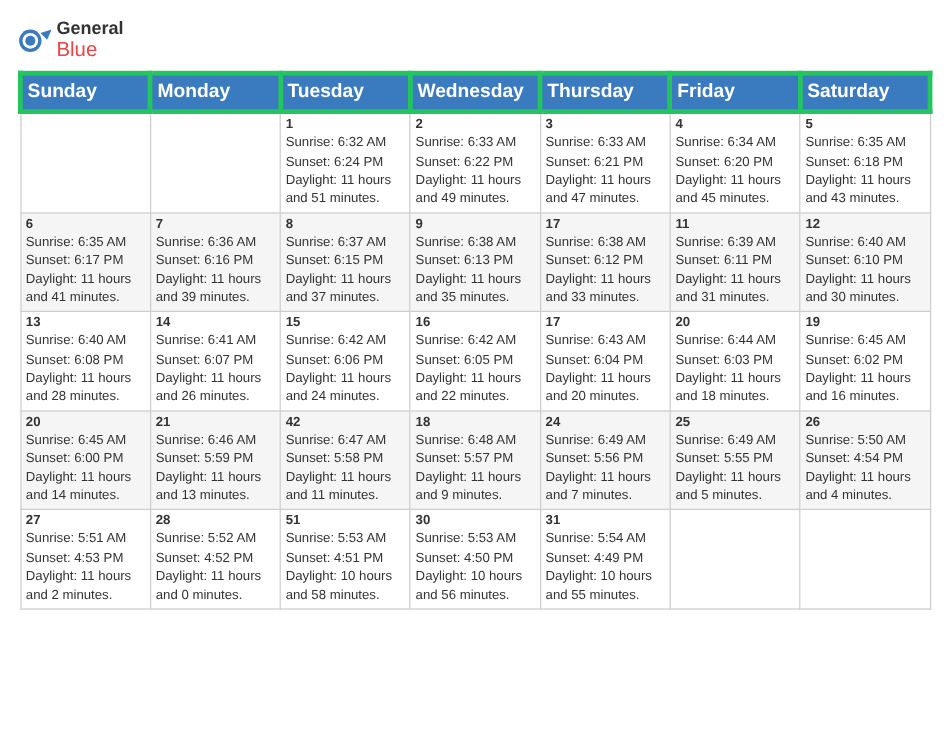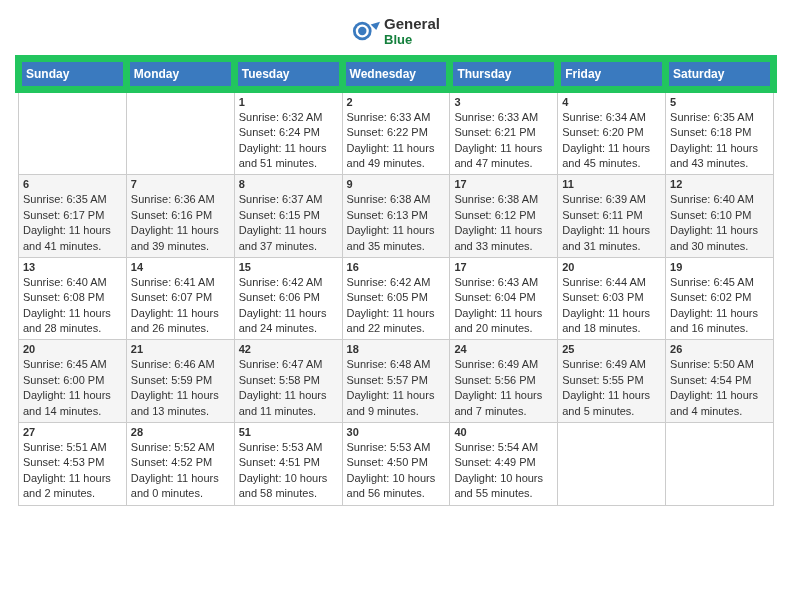--- a/index.html
+++ b/index.html
@@ -14,41 +14,40 @@
       width: 792px;
       min-height: 612px;
       background: #fff;
       padding: 10px 15px 10px 15px;
     }
     .header {
       display: flex;
       justify-content: space-between;
       align-items: center;
       margin-bottom: 8px;
-      flex-direction: column;
     }
     .logo {
       display: flex;
       align-items: center;
       margin-top: 6px;
     }
     .logo-text {
       display: flex;
       flex-direction: column;
       line-height: 1.1;
     }
     .logo-general {
       font-size: 15px;
       font-weight: bold;
       color: #333;
     }
     .logo-blue {
-      font-size: 13px;
-      font-weight: bold;
-      color: #15803d;
+      font-size: 17px;
+      font-weight: normal;
+      color: #ef4444;
     }
     .logo-icon {
       width: 28px;
       height: 28px;
       margin-right: 4px;
     }
     .header-right {
       text-align: right;
     }
     .month-title {
@@ -63,25 +62,25 @@
       margin-top: 2px;
     }
     .calendar {
       width: 100%;
       border-collapse: collapse;
       table-layout: fixed;
     }
     .calendar th {
       background: #3a7abf;
       color: #fff;
-      font-size: 12px;
+      font-size: 16px;
       font-weight: bold;
       padding: 5px 4px;
       text-align: left;
-      border: 7px solid #22c55e;
+      border: 4px solid #22c55e;
     }
     .calendar td {
       vertical-align: top;
       border: 1px solid #ccc;
       padding: 3px 4px;
       font-size: 9.5px;
       color: #333;
       height: 80px;
       width: calc(100% / 7);
     }
@@ -265,21 +264,21 @@
           </td>
           <td>
             <div class="cell-day">51</div>
             <div class="cell-info">Sunrise: 5:53 AM<br>Sunset: 4:51 PM<br>Daylight: 10 hours and 58 minutes.</div>
           </td>
           <td>
             <div class="cell-day">30</div>
             <div class="cell-info">Sunrise: 5:53 AM<br>Sunset: 4:50 PM<br>Daylight: 10 hours and 56 minutes.</div>
           </td>
           <td>
-            <div class="cell-day">40</div>
+            <div class="cell-day">31</div>
             <div class="cell-info">Sunrise: 5:54 AM<br>Sunset: 4:49 PM<br>Daylight: 10 hours and 55 minutes.</div>
           </td>
           <td class="empty-cell"></td>
           <td class="empty-cell"></td>
         </tr>
       </tbody>
   </table>
 </div>
 
 </body></html>

